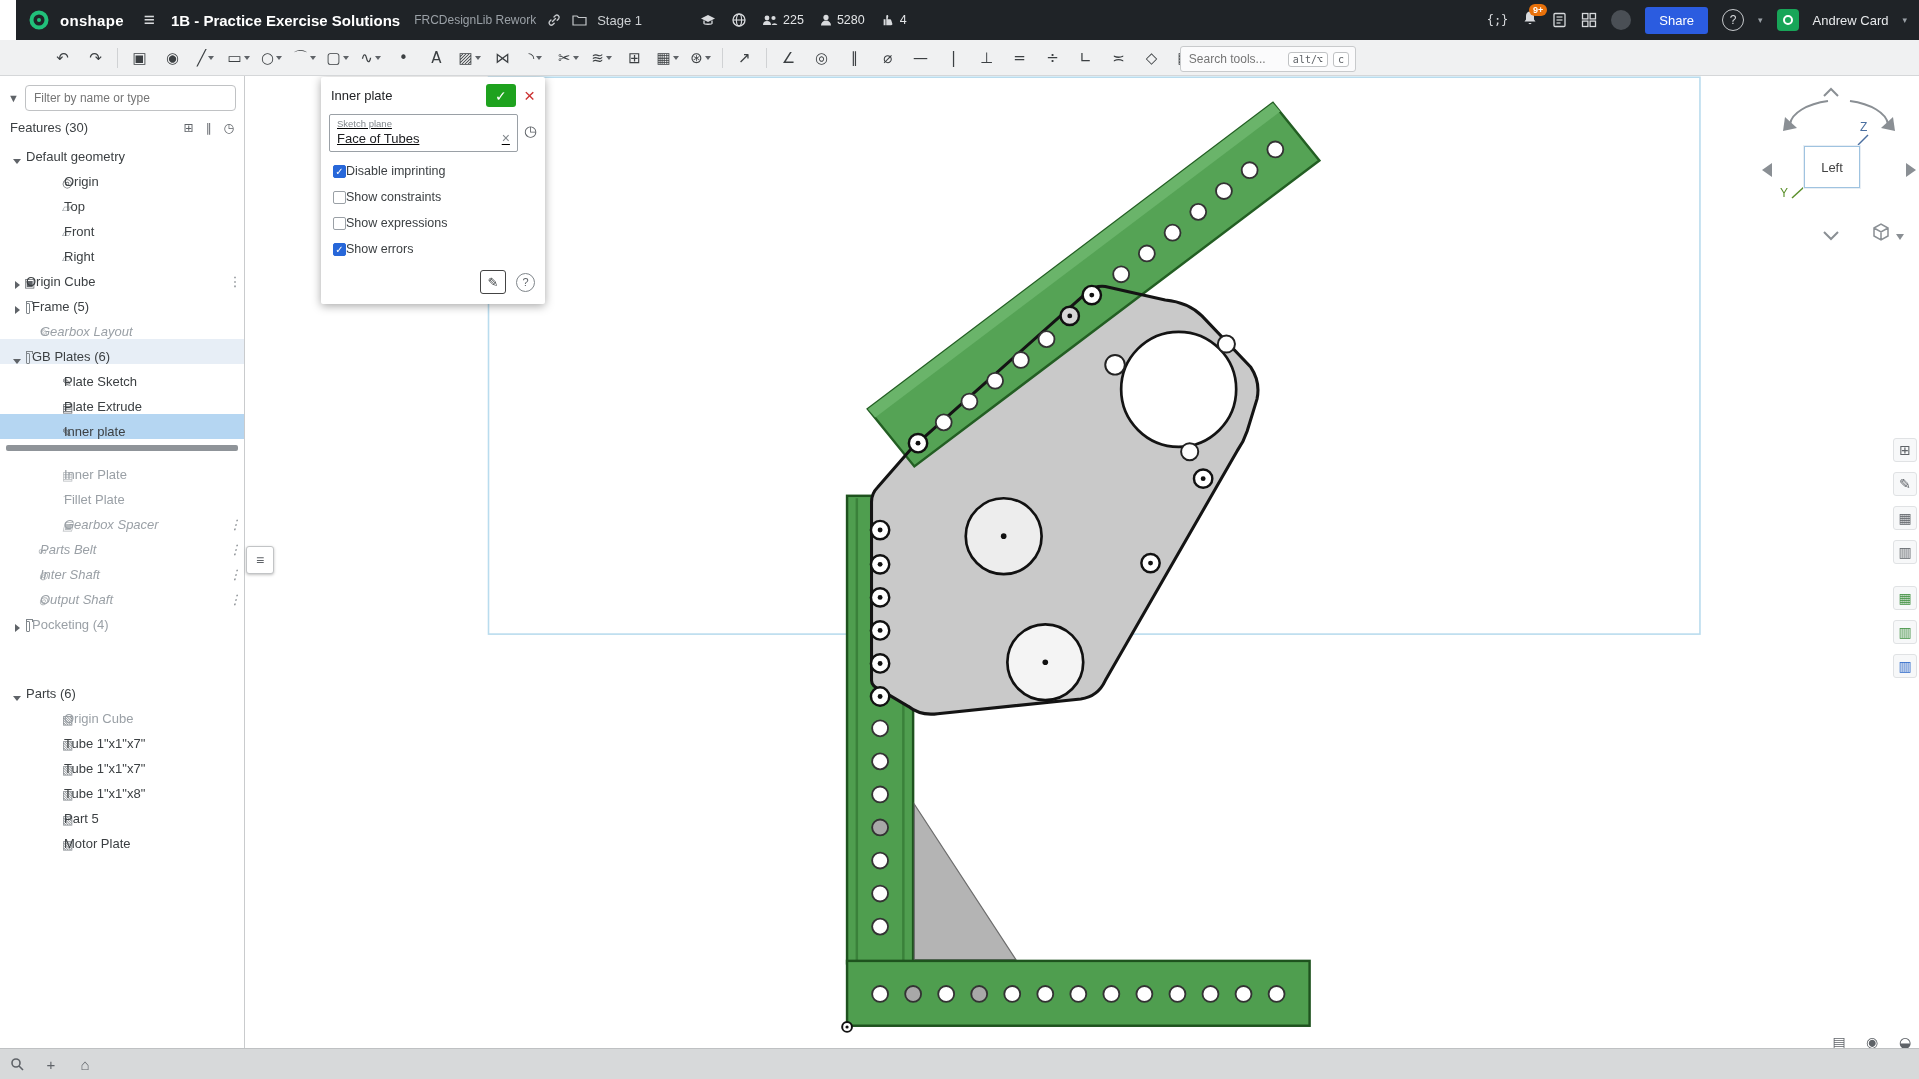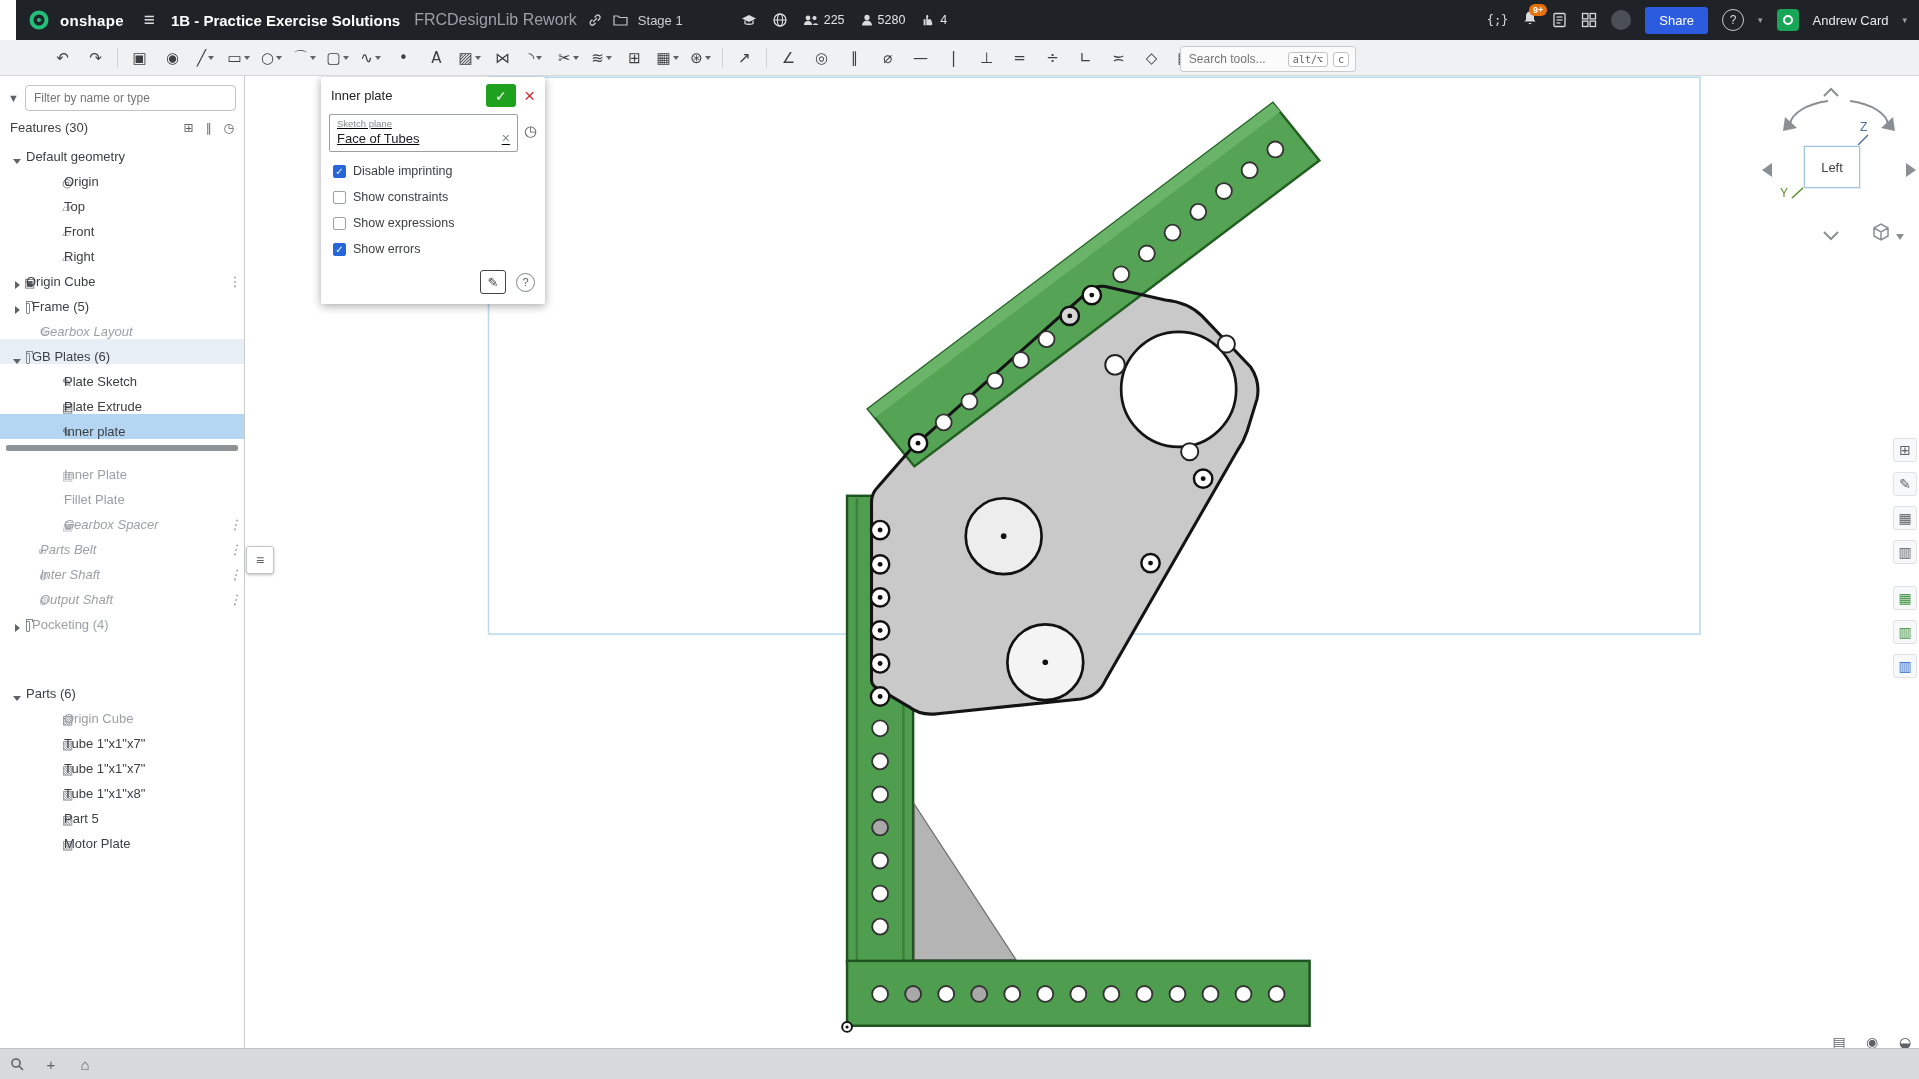--- a/index.html
+++ b/index.html
@@ -6,21 +6,21 @@
   body{width:1919px;height:1079px;position:relative;overflow:hidden;background:#fff;
        font-family:"Liberation Sans",sans-serif;-webkit-font-smoothing:antialiased;}
 
   
   .header{position:absolute;top:0;left:16px;right:0;height:40px;background:#1f2327;color:#fff;
           display:flex;align-items:center;gap:10px;padding:0 12px;box-sizing:border-box;z-index:60;}
   .logo-mark{width:22px;height:22px;flex:0 0 auto;}
   .brand{font-size:15px;font-weight:bold;letter-spacing:.3px;margin-right:4px;}
   .hamburger{font-size:19px;color:#d8dadd;cursor:pointer;padding:0 6px;}
   .doc-title{font-size:15px;font-weight:bold;white-space:nowrap;}
-  .doc-subtitle{font-size:16px;color:#9aa0a6;white-space:nowrap;margin-left:4px;}
+  .doc-subtitle{font-size:12px;color:#9aa0a6;white-space:nowrap;margin-left:4px;}
   .hdr-icon{display:flex;align-items:center;justify-content:center;color:#d8dadd;}
   .hdr-loc{font-size:13px;color:#cdd0d3;}
   .stats{display:flex;align-items:center;gap:16px;margin-left:48px;}
   .stat{display:flex;align-items:center;gap:5px;font-size:12.5px;color:#e2e4e6;}
   .hdr-right{margin-left:auto;display:flex;align-items:center;gap:14px;}
   .braces{font-family:"DejaVu Sans Mono",monospace;font-size:12px;color:#d8dadd;}
   .bell-wrap{position:relative;}
   .badge{position:absolute;top:-6px;right:-9px;background:#e8710a;color:#fff;font-size:9px;
          padding:1px 4px;border-radius:7px;font-weight:bold;}
   .dark-dot{width:20px;height:20px;border-radius:50%;background:#4a4f55;}
@@ -133,21 +133,21 @@
           font-size:14px;cursor:pointer;display:flex;align-items:center;justify-content:center;}
   .dlg-x{background:none;border:none;color:#cc3333;font-size:19px;cursor:pointer;line-height:1;
          padding:0 2px 0 8px;}
   .dlg-field-row{display:flex;align-items:flex-start;gap:6px;padding:2px 8px 6px 8px;}
   .dlg-field{flex:1;border:1px solid #9aa0a6;border-radius:2px;padding:3px 7px 5px 7px;text-decoration:underline;}
   .dlg-field .flabel{font-size:9.5px;color:#80868b;}
   .dlg-field .fval{display:flex;align-items:center;font-size:13px;color:#202124;margin-top:1px;}
   .dlg-field .fval span:first-child{flex:1;}
   .fclear{color:#80868b;font-size:14px;cursor:pointer;}
   .dlg-clock{font-size:15px;color:#5f6368;margin-top:8px;cursor:pointer;}
-  .cbrow{display:flex;align-items:center;gap:7px;height:26px;padding:0 12px;cursor:pointer;}
+  .cbrow{display:flex;align-items:center;height:26px;padding:0 12px;cursor:pointer;}
   .checkbox{width:13px;height:13px;border:1px solid #9aa0a6;border-radius:2px;background:#fff;
             display:flex;align-items:center;justify-content:center;box-sizing:border-box;}
   .checkbox.checked{background:#2767d9;border-color:#2767d9;color:#fff;font-size:10px;}
   .checkbox.checked::before{content:"✓";}
   .cblabel{font-size:12.5px;color:#3c4043;}
   .dlg-footer{display:flex;align-items:center;justify-content:flex-end;gap:10px;padding:8px 10px 10px 10px;}
   .dlg-sketch-btn{width:26px;height:24px;border:1.5px solid #444;border-radius:3px;background:#fff;
                   font-size:13px;color:#3c4043;cursor:pointer;display:flex;align-items:center;justify-content:center;}
   .dlg-help{width:17px;height:17px;border:1.5px solid #80868b;border-radius:50%;display:flex;
             align-items:center;justify-content:center;font-size:11px;color:#5f6368;cursor:pointer;}

